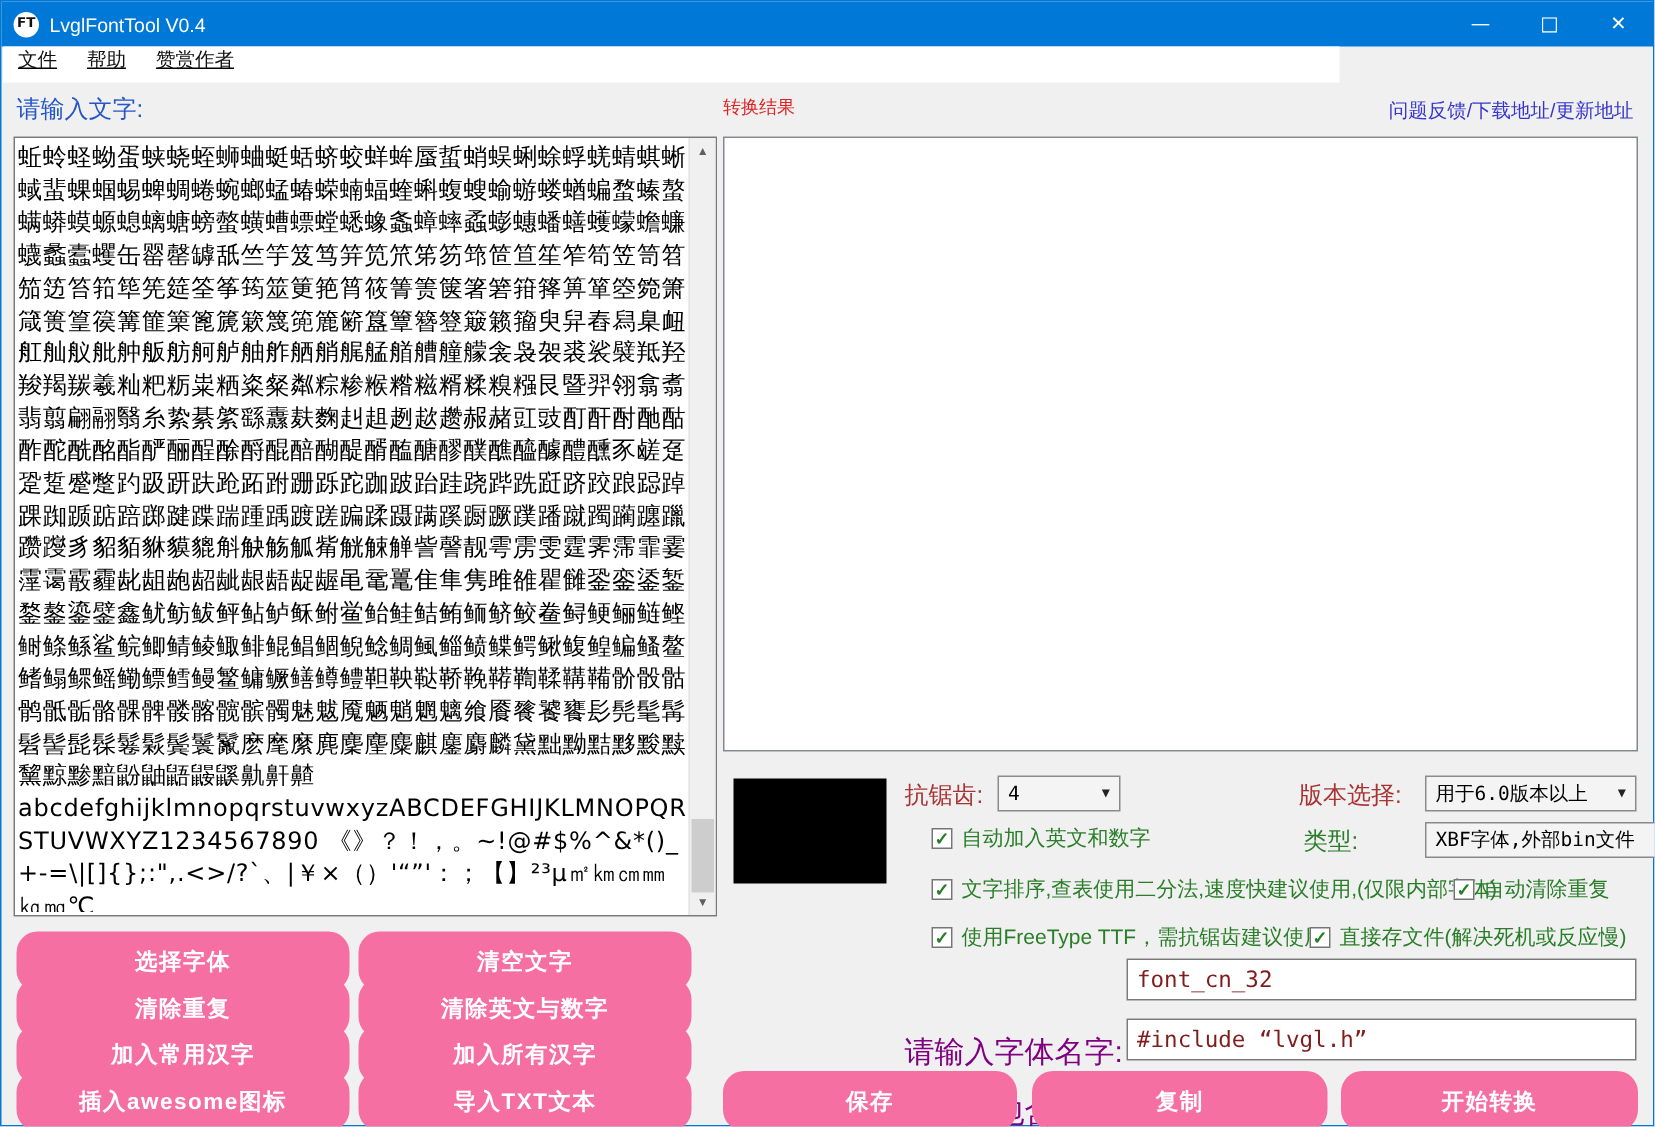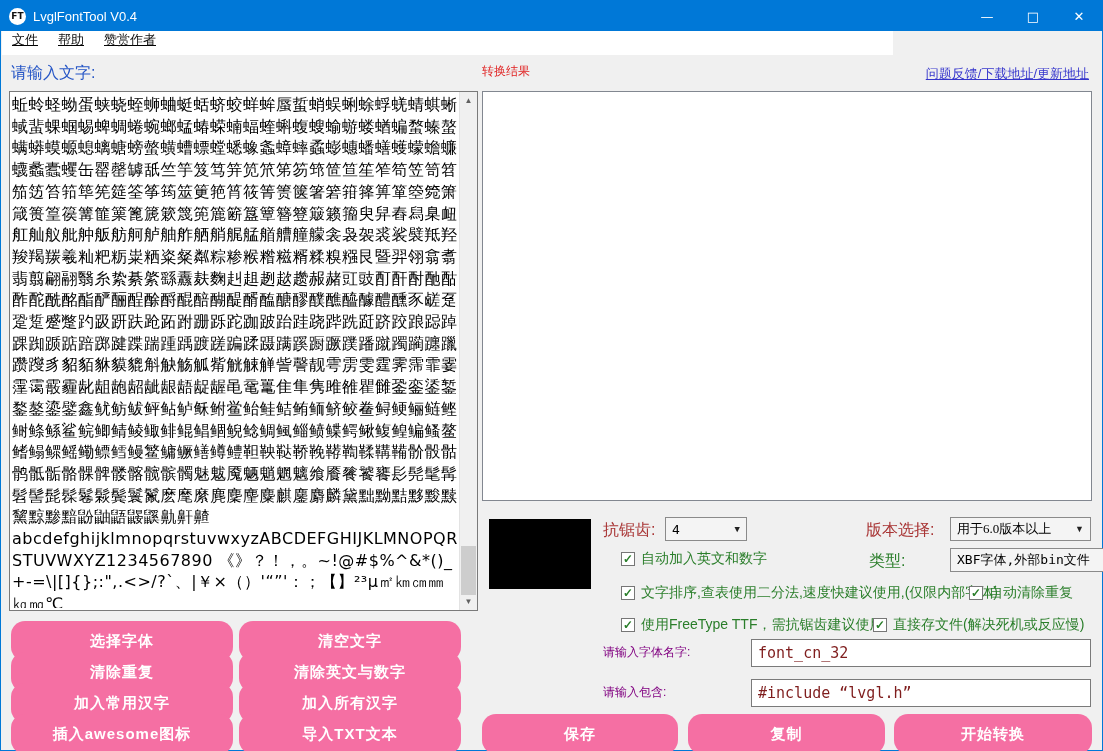--- a/index.html
+++ b/index.html
@@ -10,37 +10,37 @@
   .app-icon{width:17px;height:17px;border-radius:50%;background:#fff;color:#111;font-size:9px;font-weight:bold;display:flex;align-items:center;justify-content:center;margin-left:8px;font-family:"DejaVu Sans",sans-serif;}
   .app-title{color:#fff;font-size:13px;margin-left:7px;}
   .win-controls{margin-left:auto;display:flex;height:30px;}
   .win-btn{width:46px;height:30px;color:#fff;font-size:13px;display:flex;align-items:center;justify-content:center;font-family:"DejaVu Sans",sans-serif;}
   
   .menubar{position:absolute;left:1px;top:30px;width:891px;height:24px;background:#fff;display:flex;align-items:flex-start;text-decoration:underline;}
   .menu-item{font-size:13px;color:#111;padding:0 10px;}
   
   .lbl-input{position:absolute;left:10px;top:62px;font-size:16px;color:#2656c6;}
   .lbl-result{position:absolute;left:481px;top:62px;font-size:12px;color:#e02222;}
-  .top-link{position:absolute;right:13px;top:64px;font-size:13px;color:#3636cc;text-decoration:underline;margin-left:19px;}
+  .top-link{position:absolute;right:13px;top:64px;font-size:13px;color:#3636cc;margin-left:19px;}
   
   .textbox{position:absolute;left:8px;top:90px;width:469px;height:520px;background:#fff;border:1px solid #7a7a7a;box-sizing:border-box;}
   .textpane{position:absolute;left:2px;top:2px;right:19px;bottom:2px;overflow:hidden;font-size:16px;line-height:21.7px;letter-spacing:0.5px;color:#000;white-space:pre-wrap;word-break:break-all;font-family:"DejaVu Sans","Liberation Sans",sans-serif;}
   .vscroll{position:absolute;top:0;right:0;width:17px;height:100%;background:#f0f0f0;border-left:1px solid #e3e3e3;}
   .scroll-arrow{position:absolute;left:0;width:17px;height:17px;color:#606060;font-size:8px;display:flex;align-items:center;justify-content:center;}
   .arrow-up{top:0;}
   .arrow-down{bottom:0;}
   .scroll-thumb{position:absolute;left:1px;width:15px;top:454px;height:49px;background:#cdcdcd;}
   
   .resultbox{position:absolute;left:481px;top:90px;width:610px;height:410px;background:#fff;border:1px solid #828790;box-sizing:border-box;font-size:14px;}
   
   .preview{position:absolute;left:488px;top:518px;width:102px;height:70px;background:#000;}
   
   .opt-label-red{position:absolute;font-size:16px;color:#a83434;}
   .opt-label-green{position:absolute;font-size:16px;color:#2a7e2a;}
-  .opt-label-purple{position:absolute;font-size:12px;color:#800080;}
+  .opt-label-purple{position:absolute;font-size:20px;color:#800080;margin-top:44px;}
   .dropdown{position:absolute;height:24px;background:#f4f4f4;border:1px solid #8a8a8a;box-sizing:border-box;display:flex;align-items:center;font-size:13px;color:#000;padding-left:6px;font-family:"DejaVu Sans Mono","Liberation Mono",monospace;}
   .dd-arrow{margin-left:auto;margin-right:6px;font-size:9px;color:#222;}
   .cbrow{position:absolute;display:flex;align-items:center;}
   .cbbox{width:14px;height:14px;background:#fff;border:1px solid #767676;box-sizing:border-box;display:flex;align-items:center;justify-content:center;font-size:12px;color:#2a7e2a;font-weight:bold;line-height:1;}
   .cbtext{font-size:14px;color:#2a7e2a;margin-left:6px;white-space:nowrap;}
   .field-input{position:absolute;height:28px;width:340px;background:#fff;border:1px solid #7a7a7a;box-sizing:border-box;font-size:15px;color:#7f1d1d;display:flex;align-items:center;padding-left:6px;font-family:"DejaVu Sans Mono","Liberation Mono",monospace;}
   
   .pink-btn{position:absolute;height:40px;background:#f56fa3;border-radius:14px;color:#fff;font-size:15px;font-weight:bold;display:flex;align-items:center;justify-content:center;letter-spacing:1px;}
 </style>
 </head>
@@ -82,21 +82,21 @@
 
   <div class="preview"></div>
 
   <div class="opt-label-red" style="left:602px;top:519px;">抗锯齿:</div>
   <div class="dropdown" style="left:664px;top:516px;width:82px;">
     <span>4</span>
     <span class="dd-arrow">▼</span>
   </div>
 
   <div class="opt-label-red" style="left:865px;top:519px;">版本选择:</div>
-  <div class="dropdown" style="left:949px;top:516px;width:141px;font-family:Liberation Serif, serif;">
+  <div class="dropdown" style="left:949px;top:516px;width:141px;">
     <span>用于6.0版本以上</span>
     <span class="dd-arrow">▼</span>
   </div>
 
   <div class="cbrow" style="left:620px;top:549px;">
     <span class="cbbox">✓</span>
     <span class="cbtext">自动加入英文和数字</span>
   </div>
 
   <div class="opt-label-green" style="left:868px;top:550px;text-align:right;">类型:</div>

